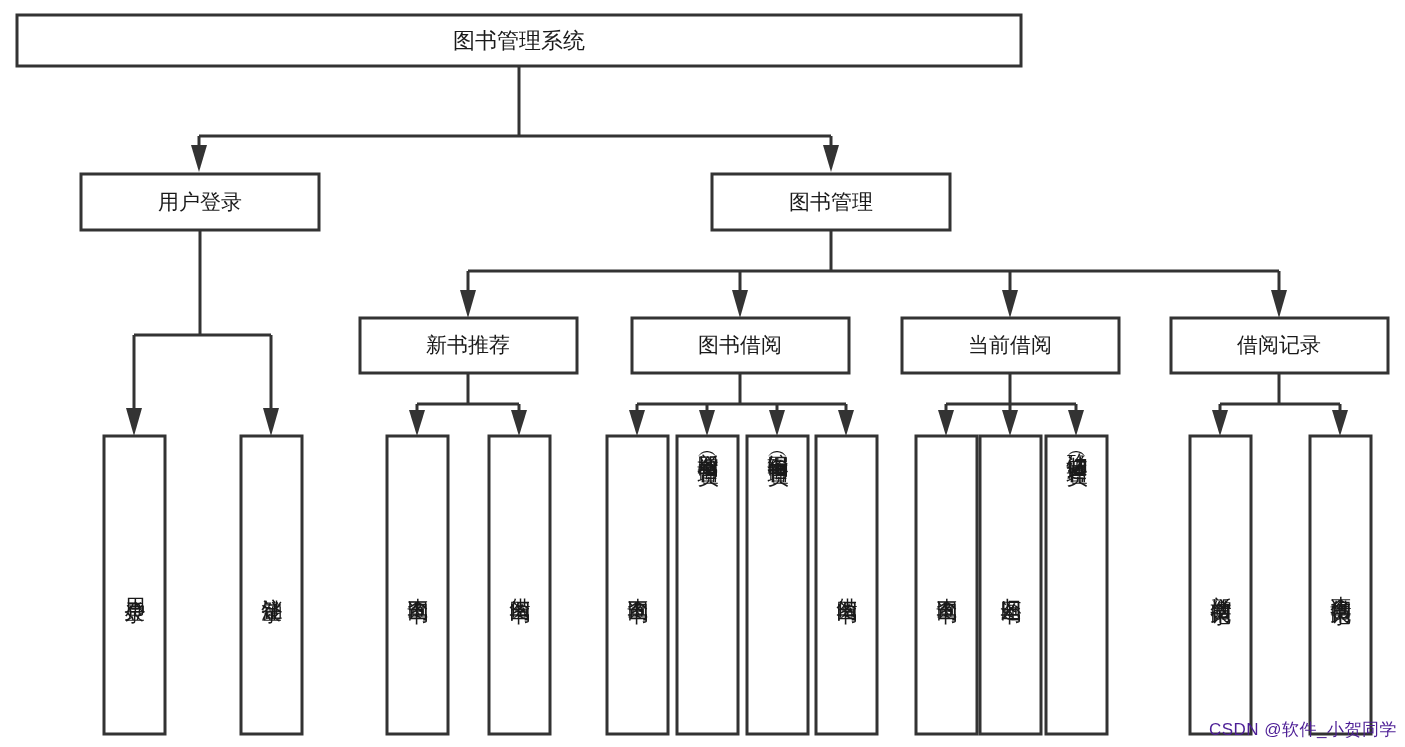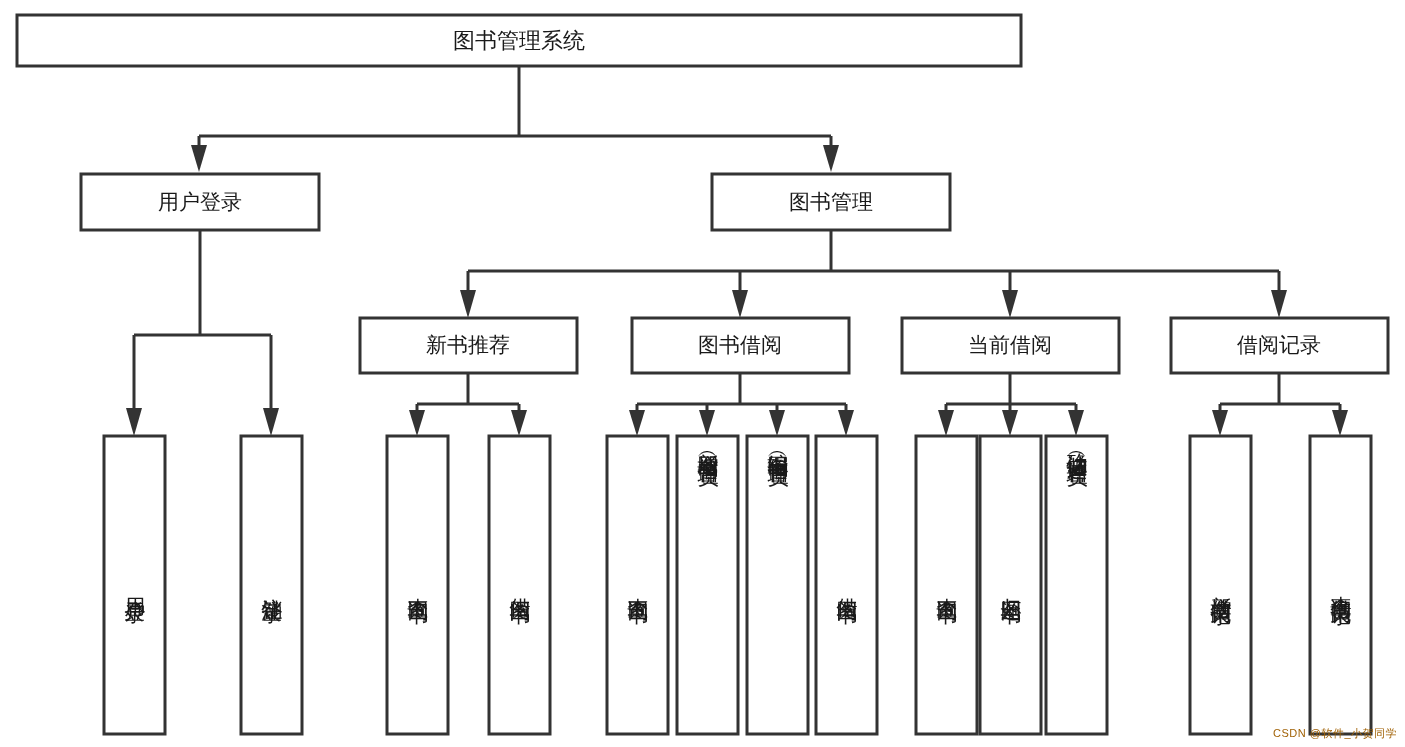--- a/index.html
+++ b/index.html
@@ -73,22 +73,22 @@
     letter-spacing: 2px;
     color: #1a1a1a;
     white-space: nowrap;
     text-align: center;
   }
   .watermark {
     position: absolute;
     right: 8px;
     bottom: 6px;
     font-family: "Liberation Sans", "DejaVu Sans", sans-serif;
-    font-size: 11px;
-    color: #a16207;
+    font-size: 17px;
+    color: #4c1d95;
     letter-spacing: 0.5px;
     white-space: nowrap;
     pointer-events: none;
   }
 </style>
 </head>
 <body>
 
 <div id="diagram-root">
 

